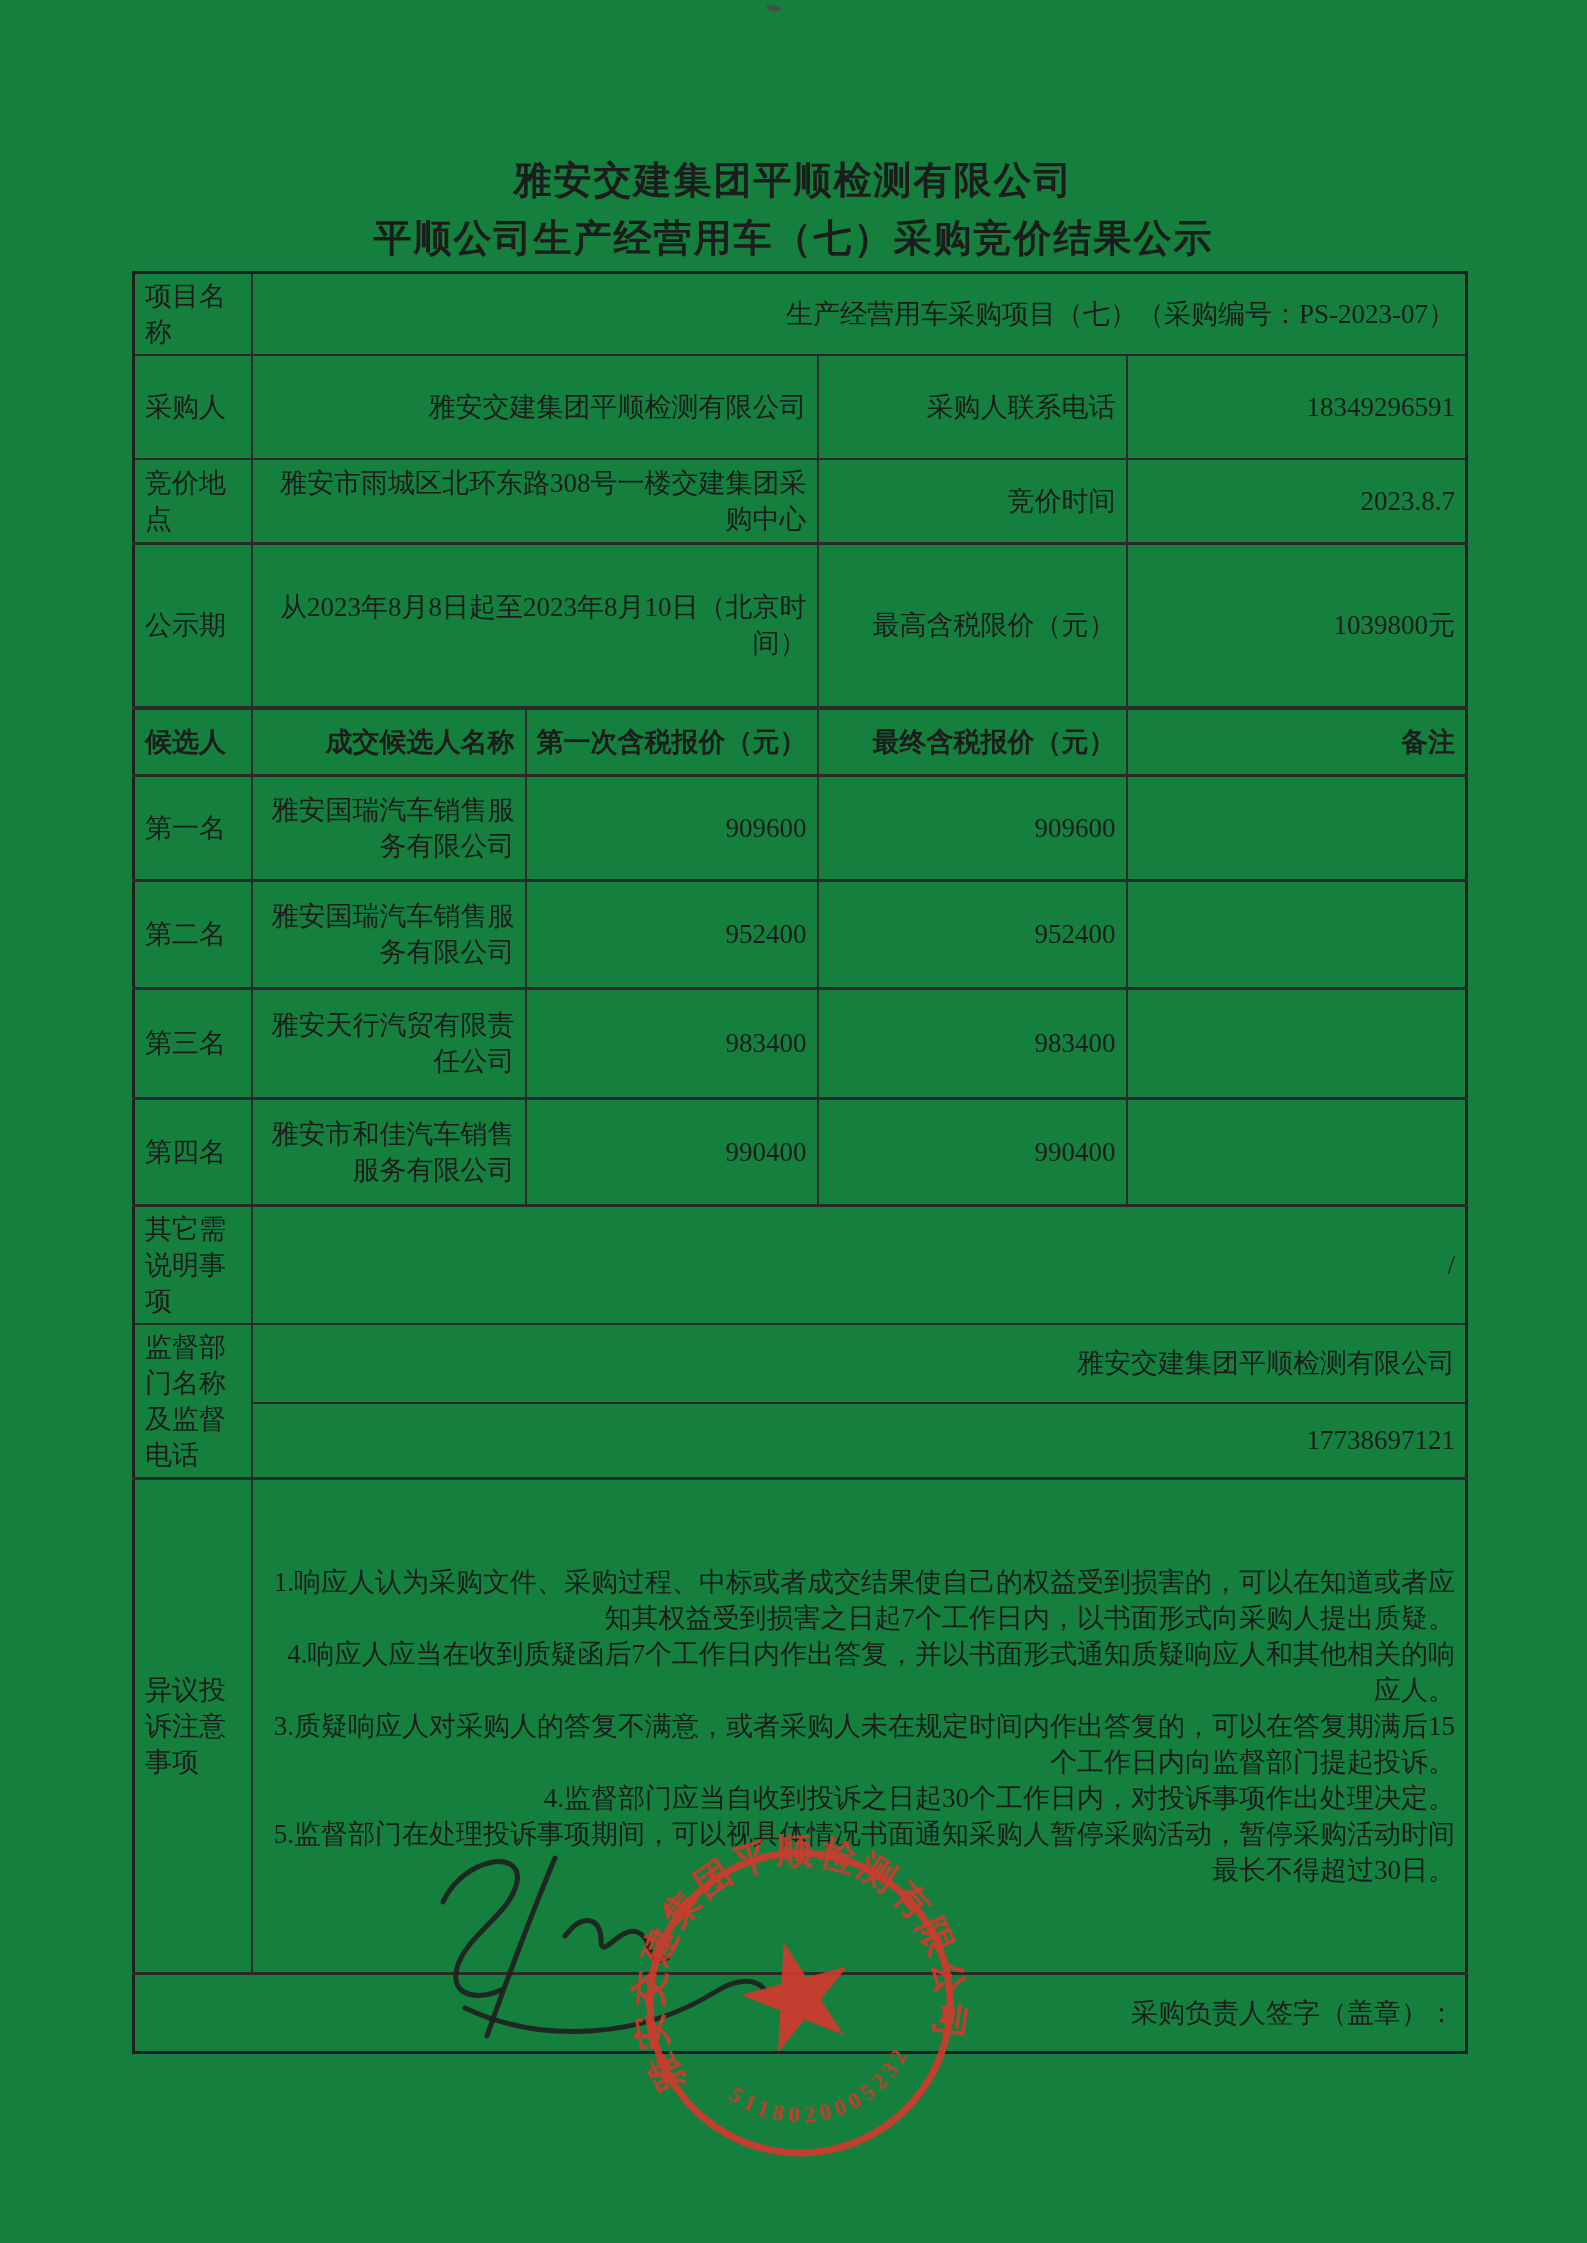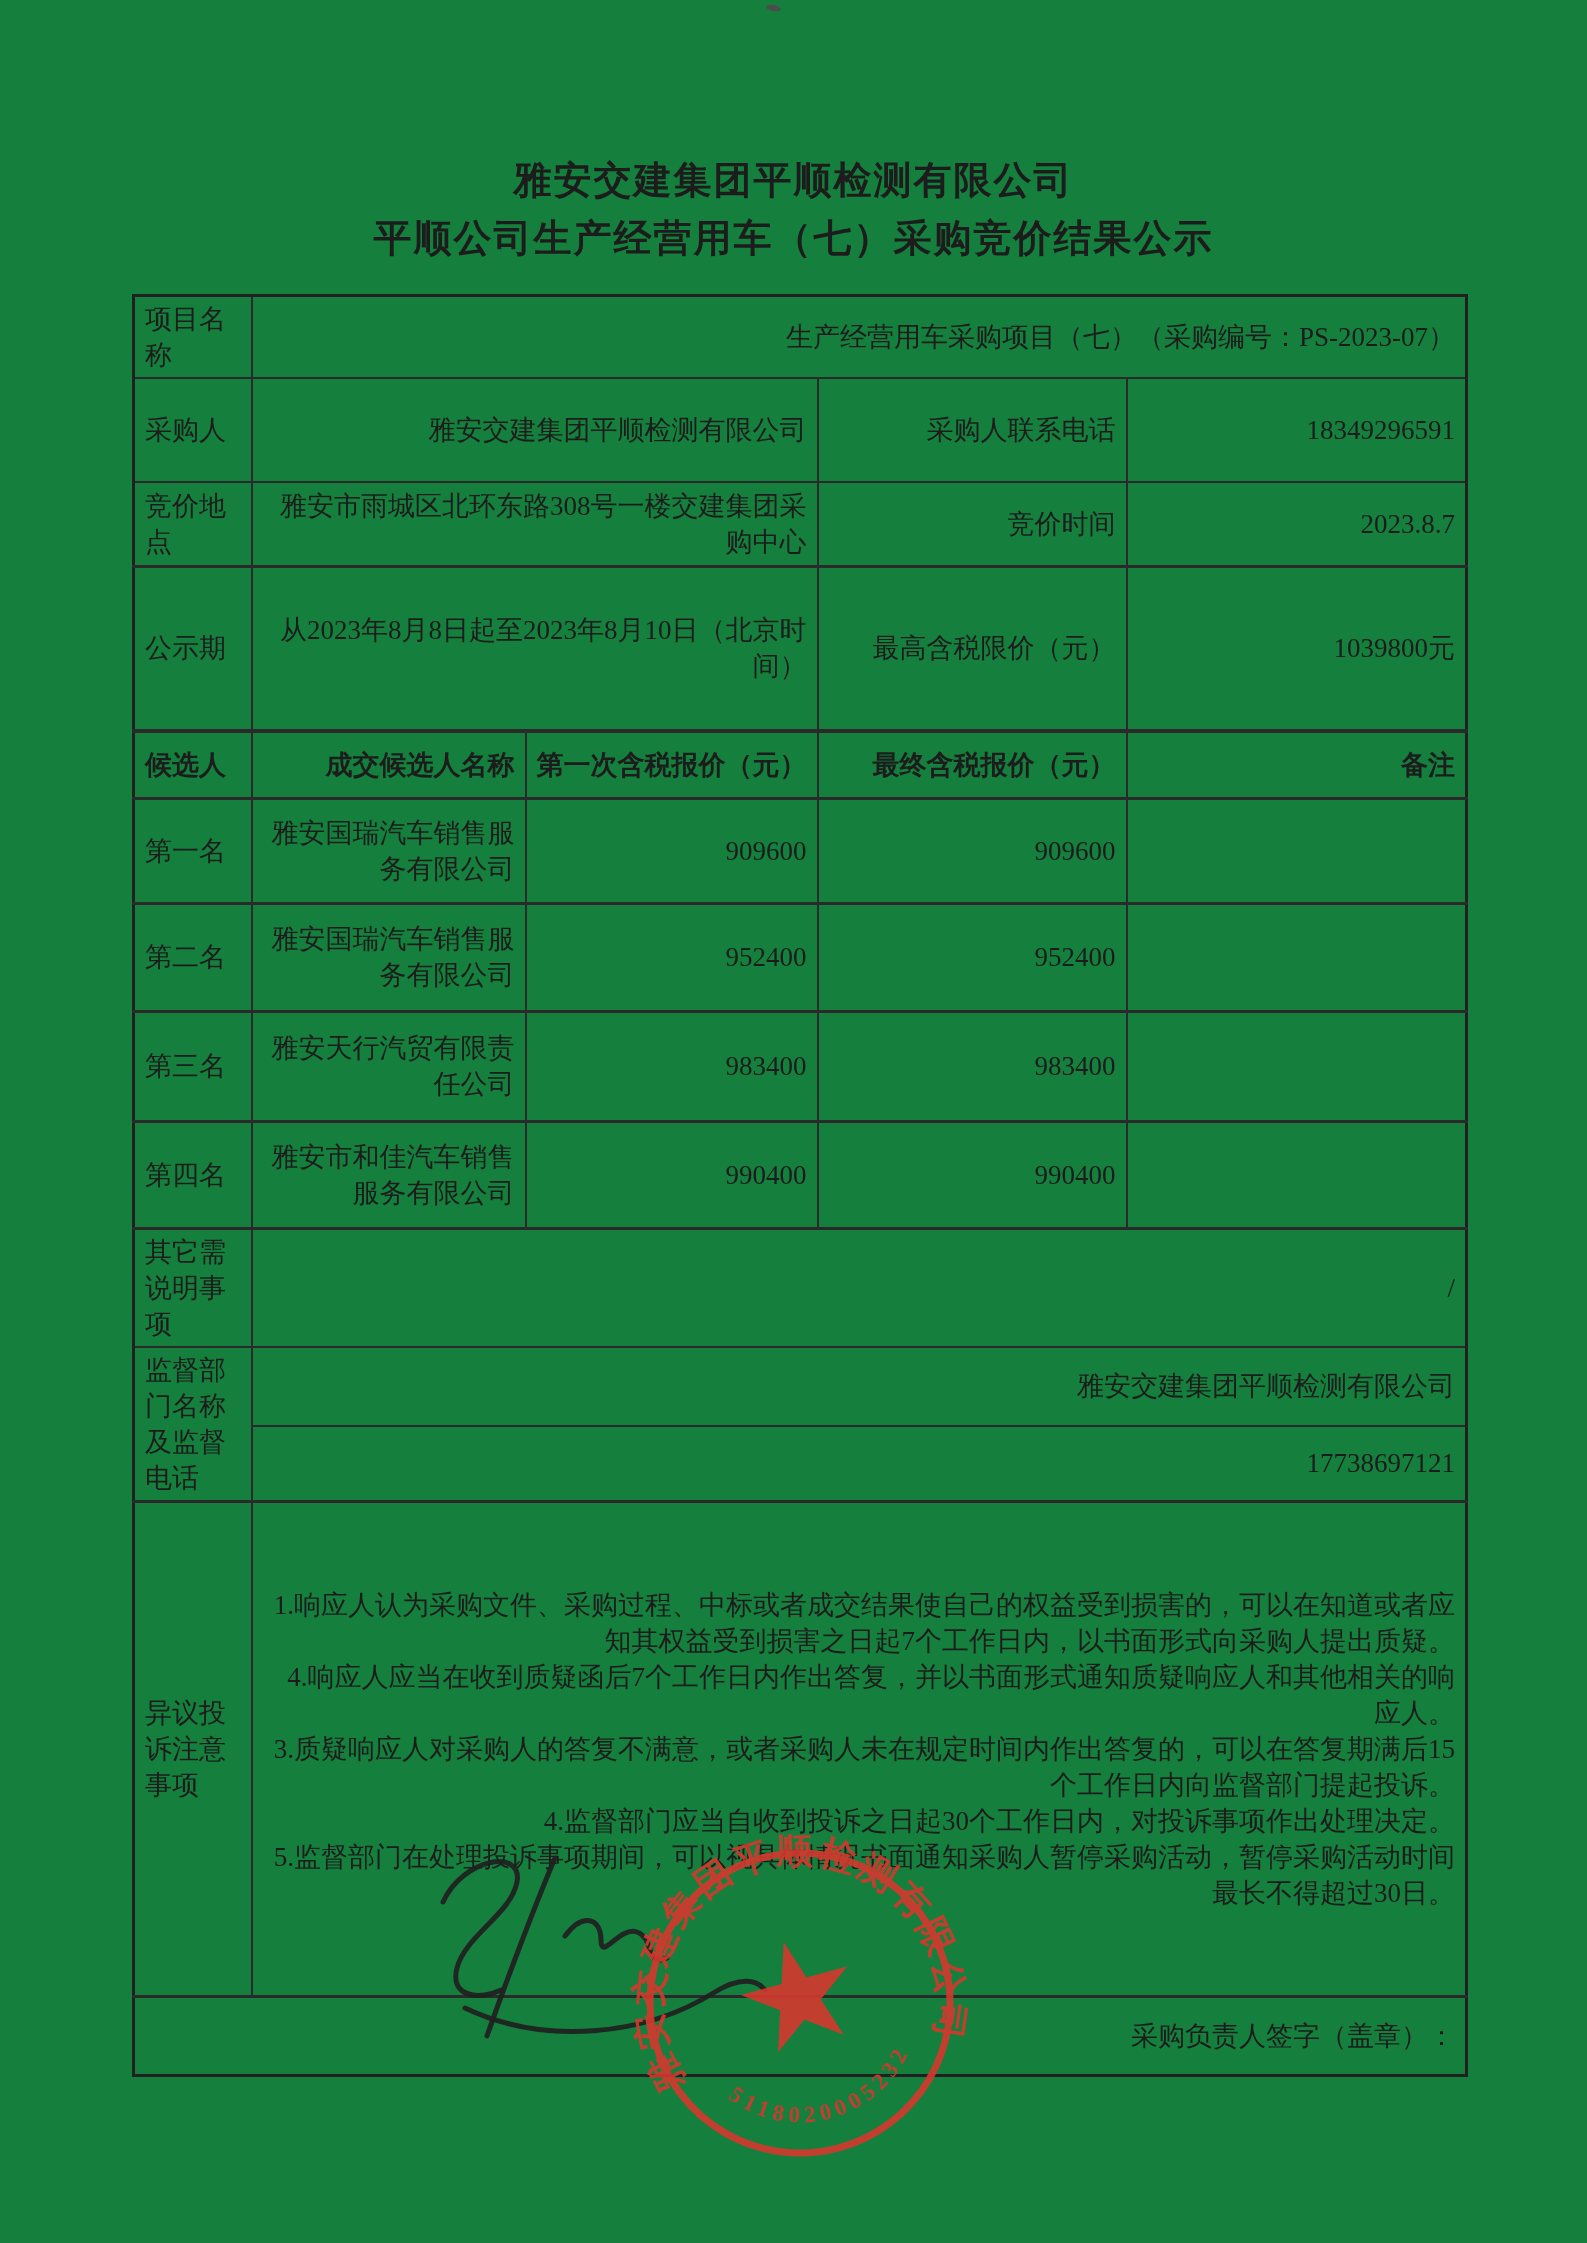--- a/index.html
+++ b/index.html
@@ -11,21 +11,21 @@
     position:relative;
     overflow:hidden;
   }
   .page{position:absolute;inset:0;background:#15803d;}
   .speck{position:absolute;left:766px;top:5px;width:15px;height:6px;background:#4c4c4c;border-radius:50%;transform:rotate(9deg);}
   .title{position:absolute;left:0;width:100%;text-align:center;font-weight:700;font-size:38px;letter-spacing:2px;line-height:44px;}
   .title1{top:158px;}
   .title2{top:216px;}
 
   table.main{
-    position:absolute;left:132px;top:294px;width:1333px;
+    position:absolute;left:132px;top:271px;width:1333px;
     border-collapse:collapse;table-layout:fixed;
     border:3px solid #202020;
   }
   table.main td{
     border:2px solid #2a2a2a;
     font-size:27px;
     line-height:36px;
     padding:4px 10px;
     vertical-align:middle;
     word-break:break-all;

